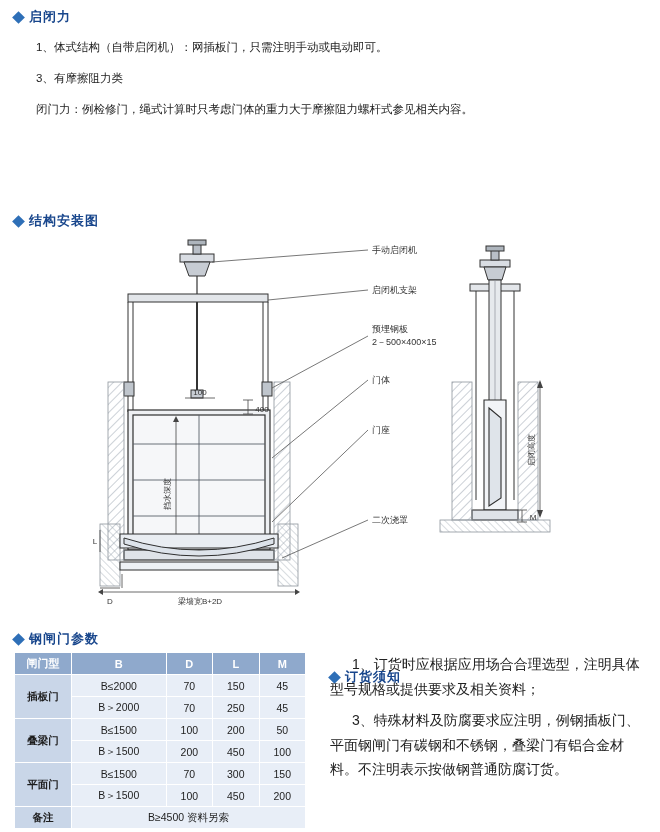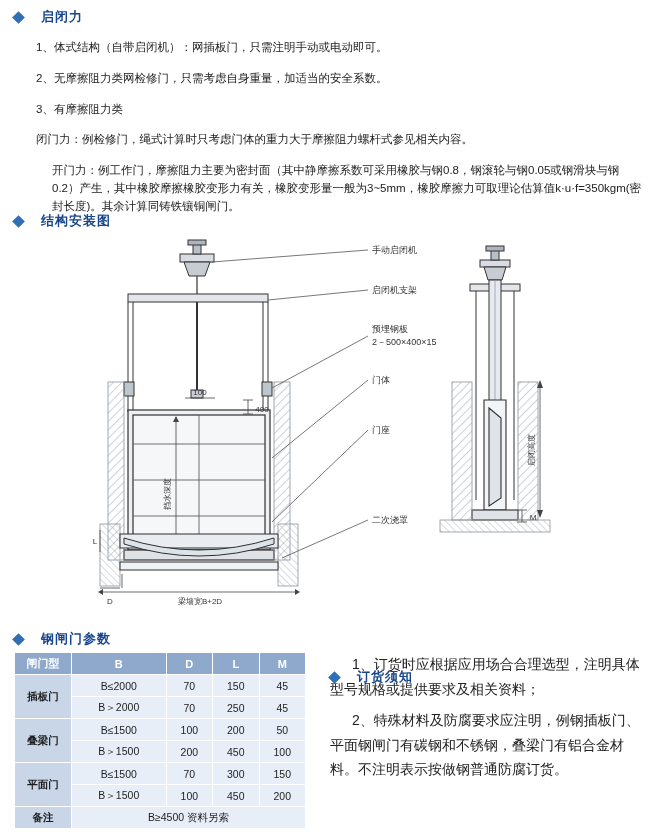--- a/index.html
+++ b/index.html
@@ -18,21 +18,21 @@
   .page {
     position: relative;
     width: 660px;
     height: 832px;
   }
 
   
   .sec-head {
     display: flex;
     align-items: center;
-    gap: 18px;
+    gap: 6px;
   }
   .diamond {
     width: 9px;
     height: 9px;
     background: #2e6fb7;
     transform: rotate(45deg);
     flex: 0 0 auto;
   }
   .sec-title {
     font-size: 13px;
@@ -149,24 +149,22 @@
 <body>
 
 <div class="page">
 
   <div class="textblock">
     <div class="sec-head">
       <span class="diamond"></span>
       <span class="sec-title">启闭力</span>
     </div>
     <div class="para indent1">1、体式结构（自带启闭机）：网插板门，只需注明手动或电动即可。</div>
-    <div class="para indent1">2、无摩擦阻力类网检修门，只需考虑自身重量，加适当的安全系数。</div>
     <div class="para indent1">3、有摩擦阻力类</div>
     <div class="para indent2">闭门力：例检修门，绳式计算时只考虑门体的重力大于摩擦阻力螺杆式参见相关内容。</div>
-    <div class="para indent3">开门力：例工作门，摩擦阻力主要为密封面（其中静摩擦系数可采用橡胶与钢0.8，钢滚轮与钢0.05或钢滑块与钢0.2）产生，其中橡胶摩擦橡胶变形力有关，橡胶变形量一般为3~5mm，橡胶摩擦力可取理论估算值k·u·f=350kgm(密封长度)。其余计算同铸铁镶铜闸门。</div>
   </div>
 
   <div class="sec-head drawing-head">
     <span class="diamond"></span>
     <span class="sec-title">结构安装图</span>
   </div>
 
   <div class="drawing">
     <svg width="660" height="378" viewBox="0 0 660 378" xmlns="http://www.w3.org/2000/svg">
       <defs>
@@ -381,16 +379,16 @@
         <tr>
           <td class="remark-head">备注</td>
           <td class="note" colspan="4">B≥4500 资料另索</td>
         </tr>
       </tbody>
     </table>
   </div>
 
   <div class="order-body">
     <p>1、订货时应根据应用场合合理选型，注明具体型号规格或提供要求及相关资料；</p>
-    <p>2、特殊材料及防腐要求应注明，例钢插板门、平面钢闸门有碳钢和不锈钢，叠梁门有铝合金材料。不注明表示按做钢普通防腐订货。</p>
+    <p>3、特殊材料及防腐要求应注明，例钢插板门、平面钢闸门有碳钢和不锈钢，叠梁门有铝合金材料。不注明表示按做钢普通防腐订货。</p>
   </div>
 
 </div>
 
 </body></html>

